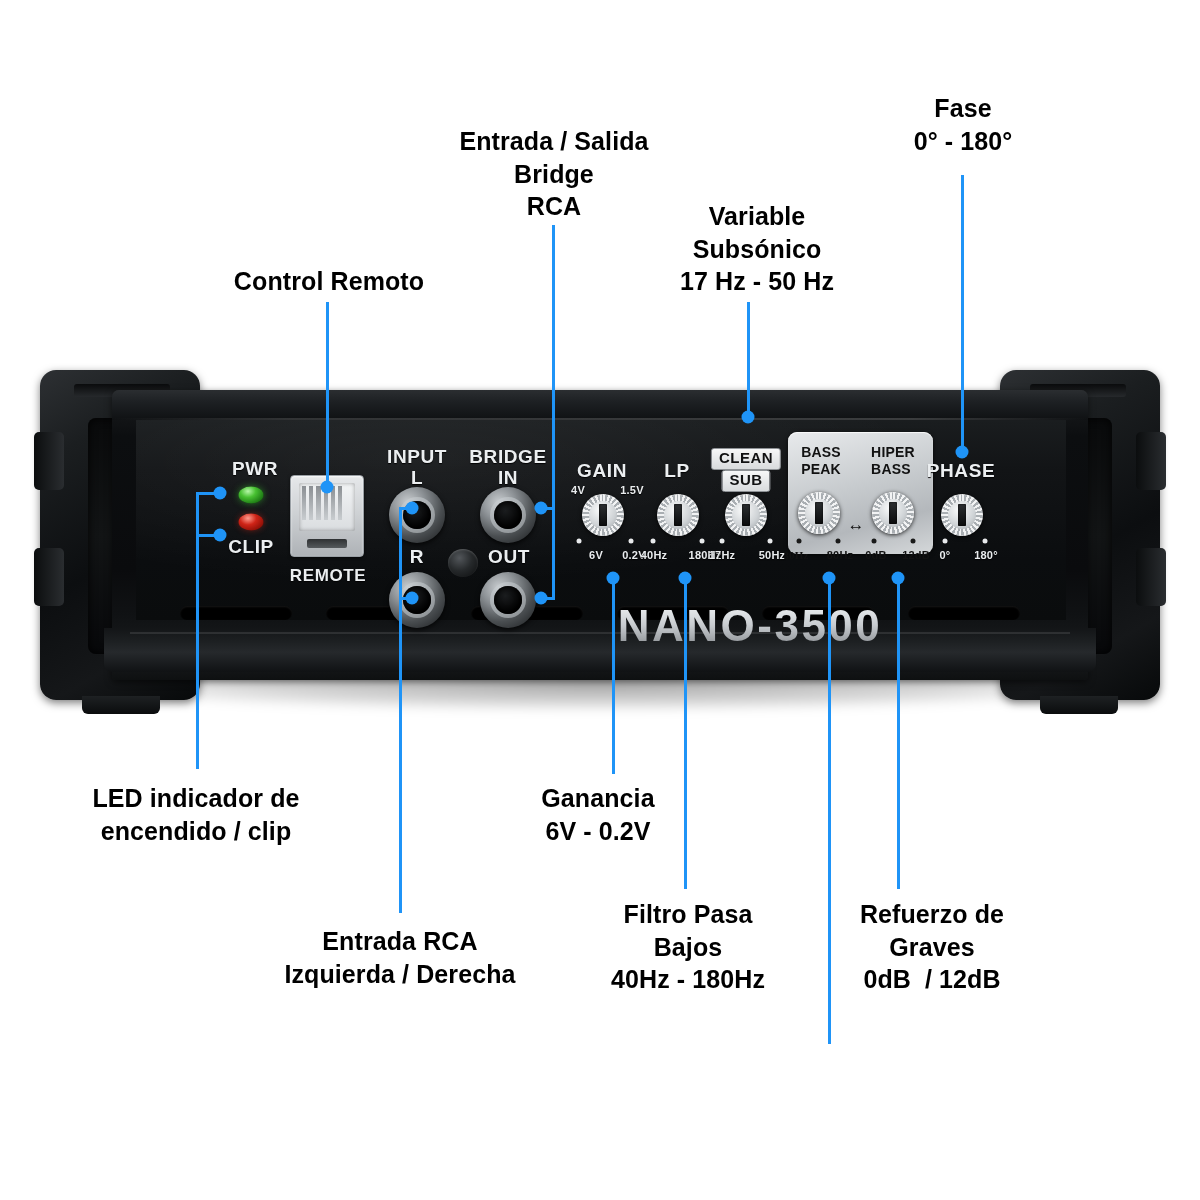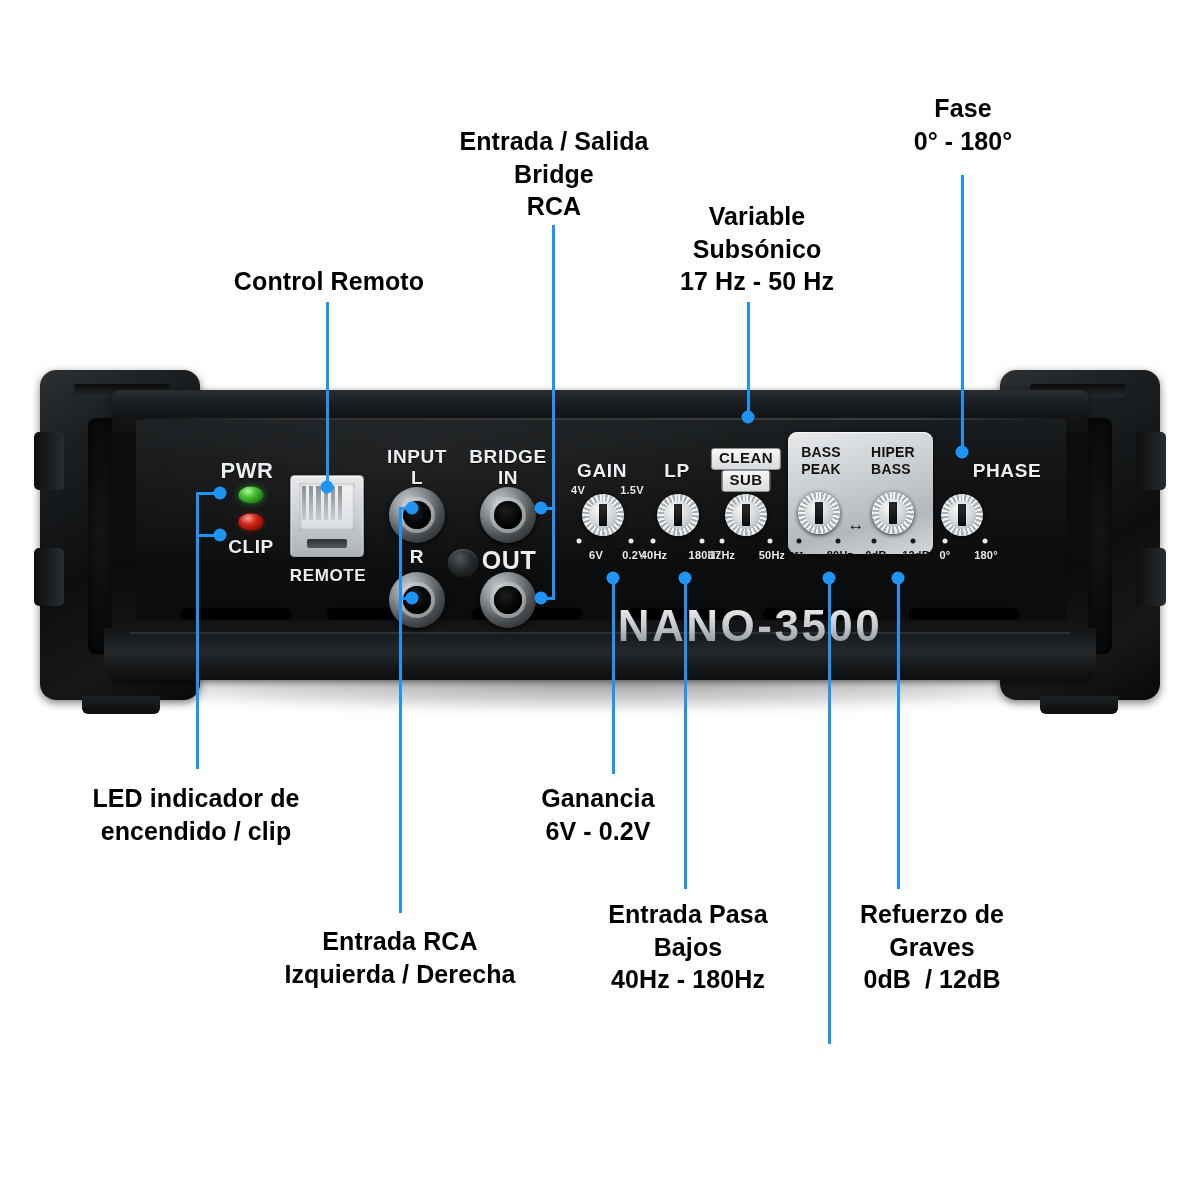--- a/index.html
+++ b/index.html
@@ -274,21 +274,21 @@
       <span class="vent"></span>
         <span class="vent"></span>
         <span class="vent"></span>
       <span class="vent"></span>
         <span class="vent"></span>
         <span class="vent"></span>
     </div>
     <div class="base-rail"></div>
   </div>
 
-  <div class="fp-label" style="left:247px;top:458px;font-size:22px;">PWR</div>
+  <div class="fp-label" style="left:255px;top:458px;font-size:19px;">PWR</div>
   <div class="led green" style="left:251px;top:495px;"></div>
   <div class="led red" style="left:251px;top:522px;"></div>
   <div class="fp-label" style="left:251px;top:536px;font-size:19px;">CLIP</div>
 
   <div class="rj" style="left:327px;top:516px;">
     <div class="rj-cav"></div>
     <div class="rj-pins">
         <i></i>
         <i></i>
         <i></i>
@@ -302,21 +302,21 @@
 
   <div class="fp-label" style="left:417px;top:446px;font-size:19px;line-height:1.12;"><span>INPUT</span><br><span>L</span></div>
   <div class="rca" style="left:417px;top:515px;"></div>
   <div class="fp-label" style="left:417px;top:546px;font-size:19px;">R</div>
   <div class="rca" style="left:417px;top:600px;"></div>
 
   <div class="screw-small" style="left:463px;top:563px;"></div>
 
   <div class="fp-label" style="left:508px;top:446px;font-size:19px;line-height:1.12;"><span>BRIDGE</span><br><span>IN</span></div>
   <div class="rca" style="left:508px;top:515px;"></div>
-  <div class="fp-label" style="left:509px;top:546px;font-size:25px;">OUT</div>
+  <div class="fp-label" style="left:509px;top:546px;font-size:19px;">OUT</div>
   <div class="rca" style="left:508px;top:600px;"></div>
 
   <div class="fp-label" style="left:602px;top:460px;font-size:19px;">GAIN</div>
   <div class="scale" style="left:578px;top:484px;">4V</div>
   <div class="scale" style="left:632px;top:484px;">1.5V</div>
   <div class="knob" style="left:603px;top:515px;"></div>
   <div class="tickdot" style="left:579px;top:541px;"></div>
   <div class="tickdot" style="left:631px;top:541px;"></div>
   <div class="scale" style="left:578px;top:549px;padding-left:36px;">6V</div>
   <div class="scale" style="left:634px;top:549px;">0.2V</div>
@@ -346,21 +346,21 @@
 
   <div class="tickdot dark" style="left:799px;top:541px;"></div>
   <div class="tickdot dark" style="left:838px;top:541px;"></div>
   <div class="tickdot dark" style="left:874px;top:541px;"></div>
   <div class="tickdot dark" style="left:913px;top:541px;"></div>
   <div class="scale dark" style="left:796px;top:549px;font-family:Liberation Serif, serif;">30Hz</div>
   <div class="scale dark" style="left:840px;top:549px;">80Hz</div>
   <div class="scale dark" style="left:876px;top:549px;">0dB</div>
   <div class="scale dark" style="left:916px;top:549px;">12dB</div>
 
-  <div class="fp-label" style="left:961px;top:460px;font-size:19px;margin-left:46px;">PHASE</div>
+  <div class="fp-label" style="left:961px;top:460px;font-size:19px;">PHASE</div>
   <div class="knob" style="left:962px;top:515px;"></div>
   <div class="tickdot" style="left:945px;top:541px;"></div>
   <div class="tickdot" style="left:985px;top:541px;"></div>
   <div class="scale" style="left:945px;top:549px;">0°</div>
   <div class="scale" style="left:986px;top:549px;">180°</div>
 
   <div class="brand">NANO-3500</div>
 
   <div class="lead v" style="left:326px;top:302px;height:183px;"></div>
   <div class="dot" style="left:327px;top:487px;"></div>
@@ -416,21 +416,21 @@
 
   <div class="callout" style="left:196px;top:782px;">LED indicador de
 encendido / clip</div>
 
   <div class="callout" style="left:400px;top:925px;">Entrada RCA
 Izquierda / Derecha</div>
 
   <div class="callout" style="left:598px;top:782px;">Ganancia
 6V - 0.2V</div>
 
-  <div class="callout" style="left:688px;top:898px;">Entrada Pasa
+  <div class="callout" style="left:688px;top:898px;">Filtro Pasa
 Bajos
 40Hz - 180Hz</div>
 
   <div class="callout" style="left:932px;top:898px;">Refuerzo de
 Graves
 0dB  / 12dB</div>
 
 
 </div>
 

